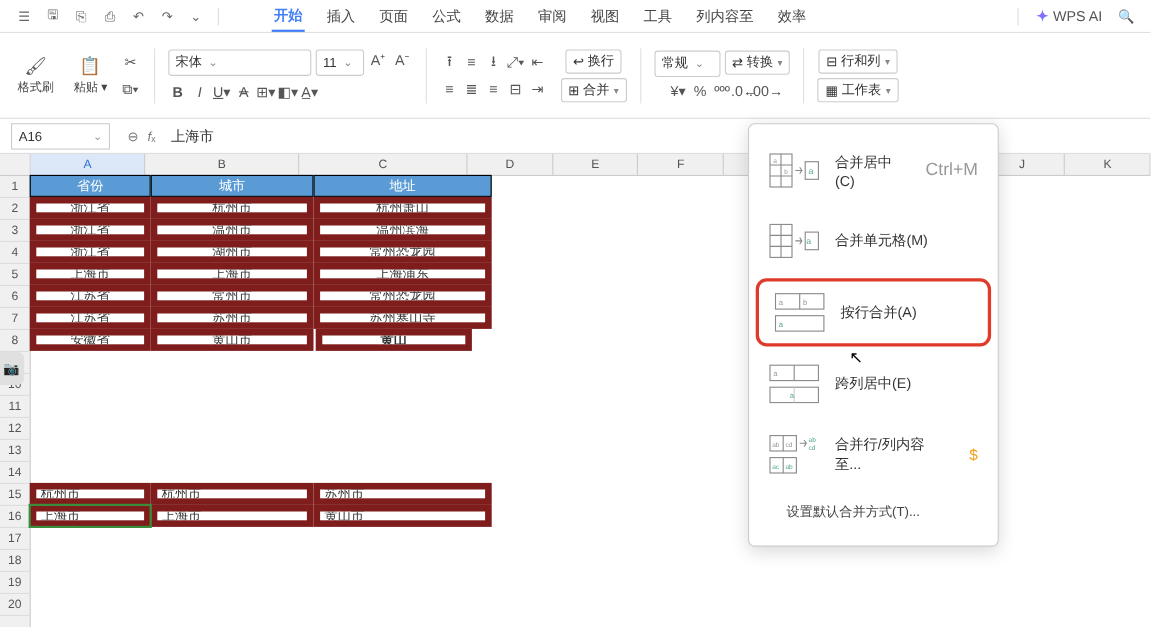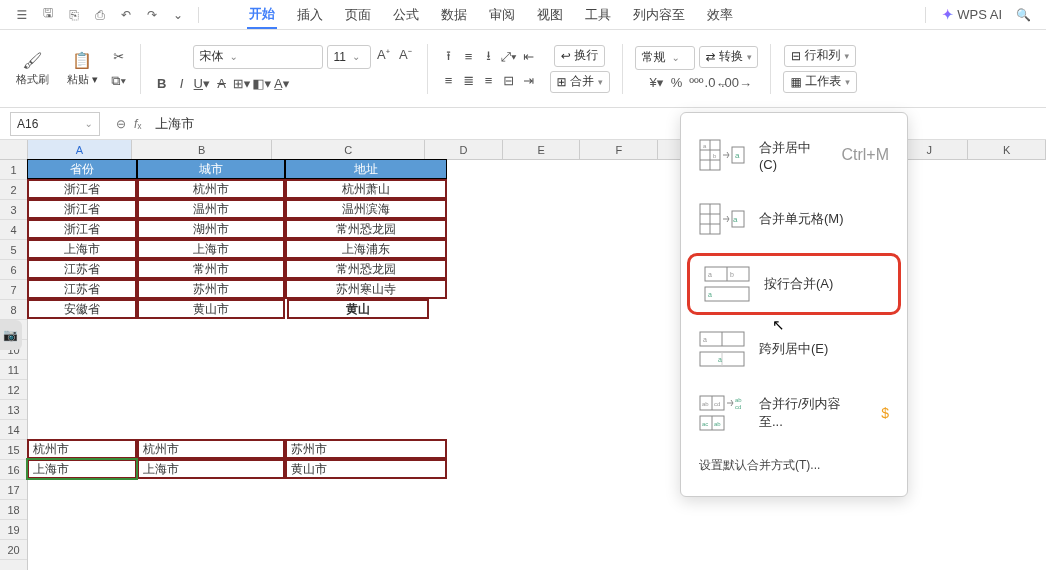--- a/index.html
+++ b/index.html
@@ -44,33 +44,33 @@
 
 .grid-wrap { position: relative; display: flex; height: calc(570px - 30px - 78px - 32px); }
 .corner { width: 28px; height: 20px; background: #f0f0f0; border-right: 1px solid #ccc; border-bottom: 1px solid #ccc; position: absolute; top: 0; left: 0; }
 .col-headers { position: absolute; top: 0; left: 28px; right: 0; height: 20px; display: flex; background: #f0f0f0; border-bottom: 1px solid #ccc; }
 .col-h { border-right: 1px solid #ccc; display: flex; align-items: center; justify-content: center; font-size: 11px; color: #555; }
 .col-h.sel { background: #dce8f7; color: #2b6cd3; }
 .row-headers { position: absolute; top: 20px; left: 0; width: 28px; bottom: 0; background: #f0f0f0; border-right: 1px solid #ccc; }
 .row-h { height: 20px; border-bottom: 1px solid #ddd; display: flex; align-items: center; justify-content: center; font-size: 11px; color: #555; }
 .cells { position: absolute; top: 20px; left: 28px; right: 0; bottom: 0; }
 .cell { position: absolute; height: 20px; border-right: 1px solid #eee; border-bottom: 1px solid #eee; display: flex; align-items: center; justify-content: center; font-size: 12px; padding: 0 4px; overflow: hidden; white-space: nowrap; }
-.cell.bordered { border: 2px solid #7f1d1d; margin: -1px 0 0 -1px; }
+.cell.bordered { border: 6px solid #7f1d1d; margin: -1px 0 0 -1px; }
 .cell.header-blue { background: #5b9bd5; color: #fff; font-weight: 500; border: 1px solid #000; margin: -1px 0 0 -1px; }
 .cell.selected { background: #fff; outline: 2px solid #3a8d3a; outline-offset: -1px; z-index: 2; }
 .cell.left { justify-content: flex-start; }
 
 
 .popup { position: absolute; top: 112px; left: 680px; width: 228px; background: #fff; border: 1px solid #ccc; box-shadow: 0 4px 16px rgba(0,0,0,0.15); border-radius: 6px; z-index: 100; padding: 10px 0; }
 .popup-item { display: flex; align-items: center; padding: 14px 18px; cursor: pointer; gap: 14px; font-size: 13px; color: #333; }
 .popup-item .m-icon { width: 46px; height: 36px; display: flex; align-items: center; justify-content: center; }
 .popup-item .m-txt { flex: 1; }
 .popup-item .m-short { color: #999; font-size: 16px; }
 .popup-highlight { border: 3px solid #e03a2a; border-radius: 10px; margin: 2px 6px; }
-.popup-last { padding: 12px 18px; font-size: 12px; color: #444; cursor: pointer; }
+.popup-last { padding: 12px 34px; font-size: 12px; color: #444; cursor: pointer; }
 .gold-dot { color: #f0a020; font-size: 14px; margin-left: 6px; }
 
 
 .cursor-ptr { position: absolute; top: 316px; left: 772px; z-index: 101; font-size: 15px; color: #000; pointer-events: none; }
 
 
 svg.mini { display: block; }
 
 
 .help-tab { position: absolute; left: 0; top: 320px; width: 22px; height: 30px; background: #e0e0e0; border-radius: 0 6px 6px 0; display: flex; align-items: center; justify-content: center; color: #666; z-index: 5; }
@@ -129,21 +129,21 @@
 
   <div class="rb-group" style="flex-direction:column;gap:6px;">
     <div class="rb-icon-sm">✂</div>
     <div class="rb-icon-sm">⧉▾</div>
   </div>
 
   <div class="rb-sep"></div>
 
   <div class="rb-group" style="flex-direction:column;gap:6px;align-items:flex-start;">
     <div style="display:flex;gap:4px;">
-      <div class="rb-select" style="width:130px;margin-left:40px;">
+      <div class="rb-select" style="width:130px;">
         <span>宋体</span>
           <span class="chev">⌄</span>
       </div>
       <div class="rb-select" style="width:44px;">
         <span>11</span>
           <span class="chev">⌄</span>
       </div>
       <div class="rb-icon-sm">A⁺</div>
       <div class="rb-icon-sm">A⁻</div>
     </div>

